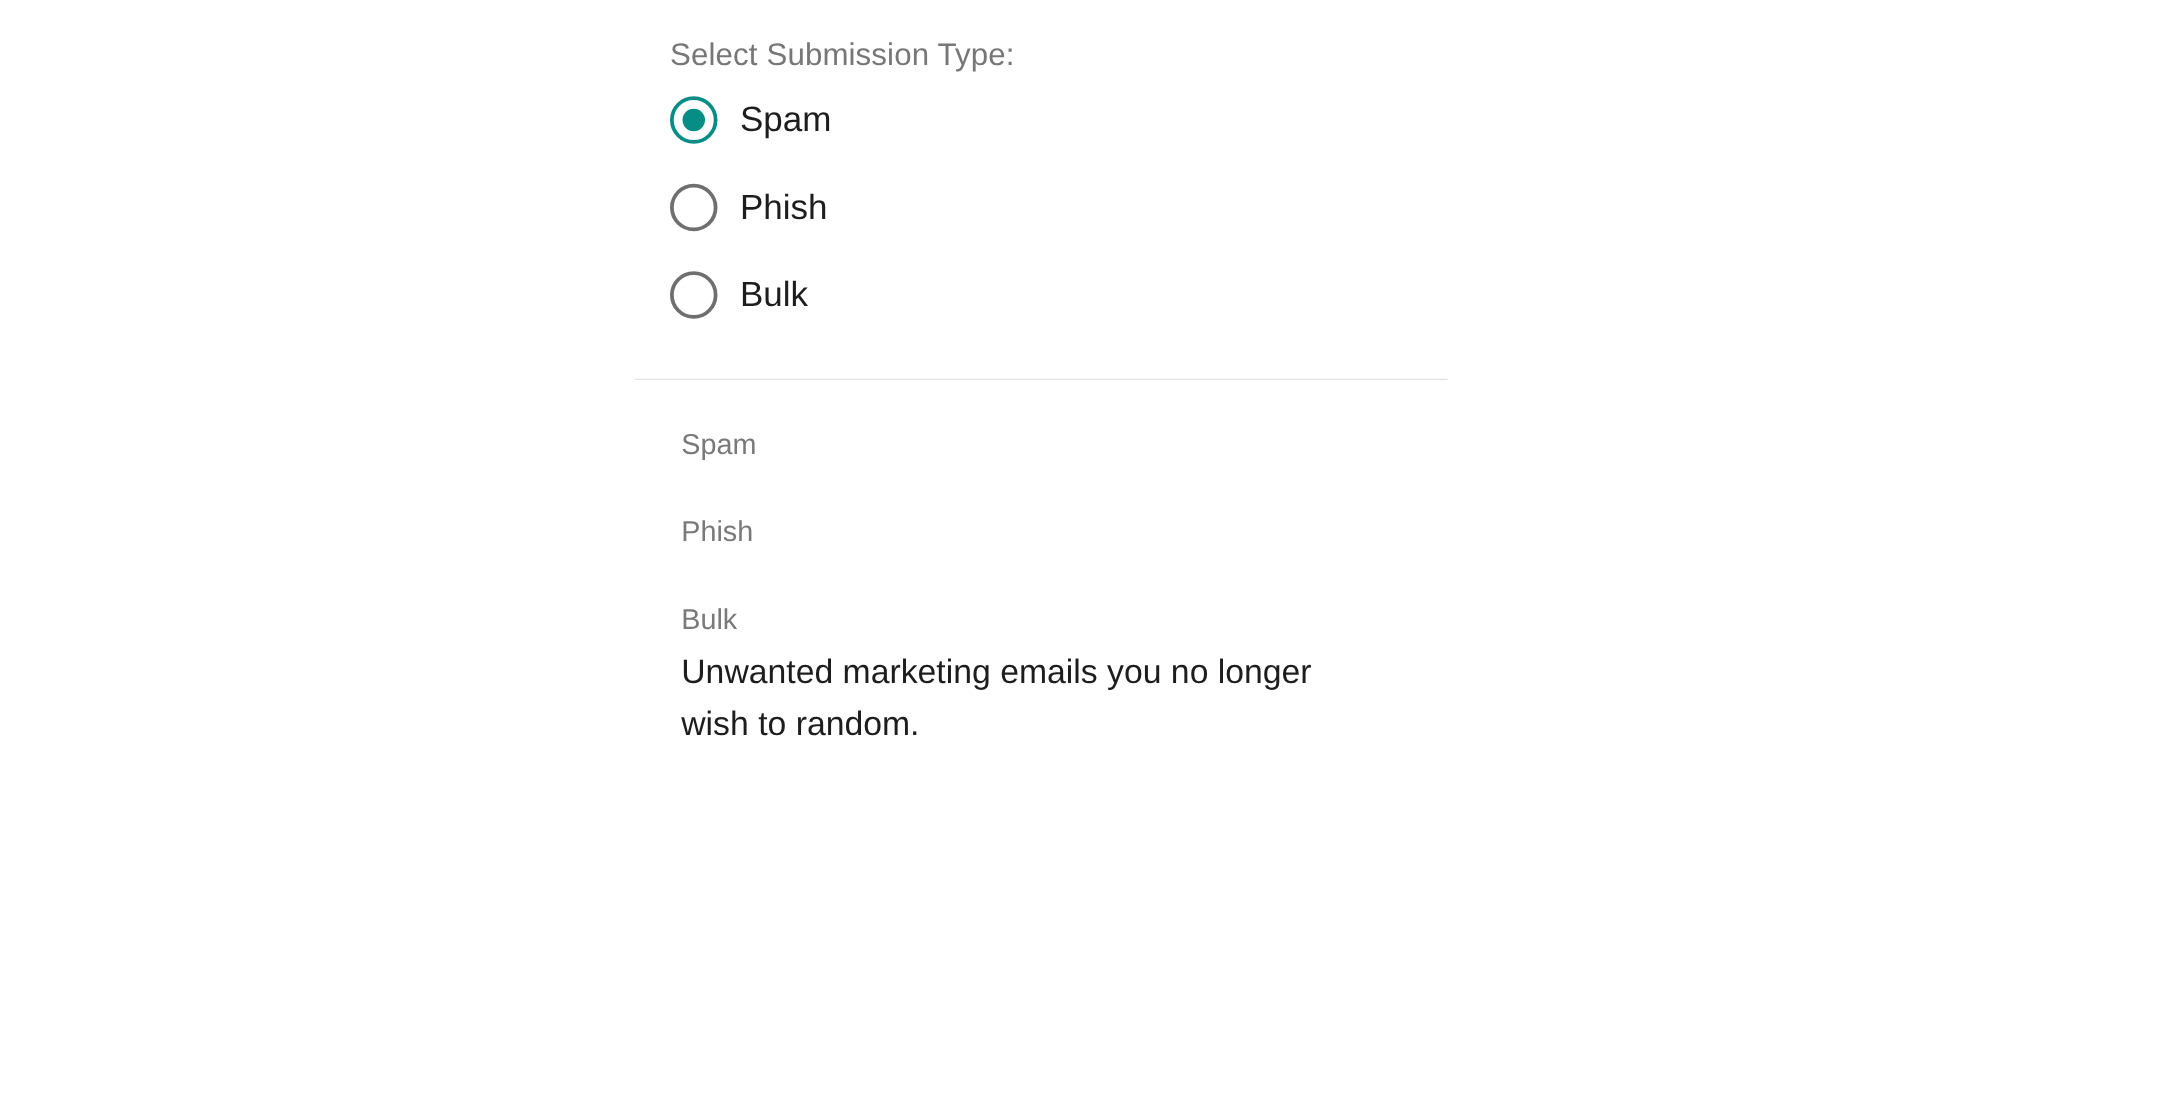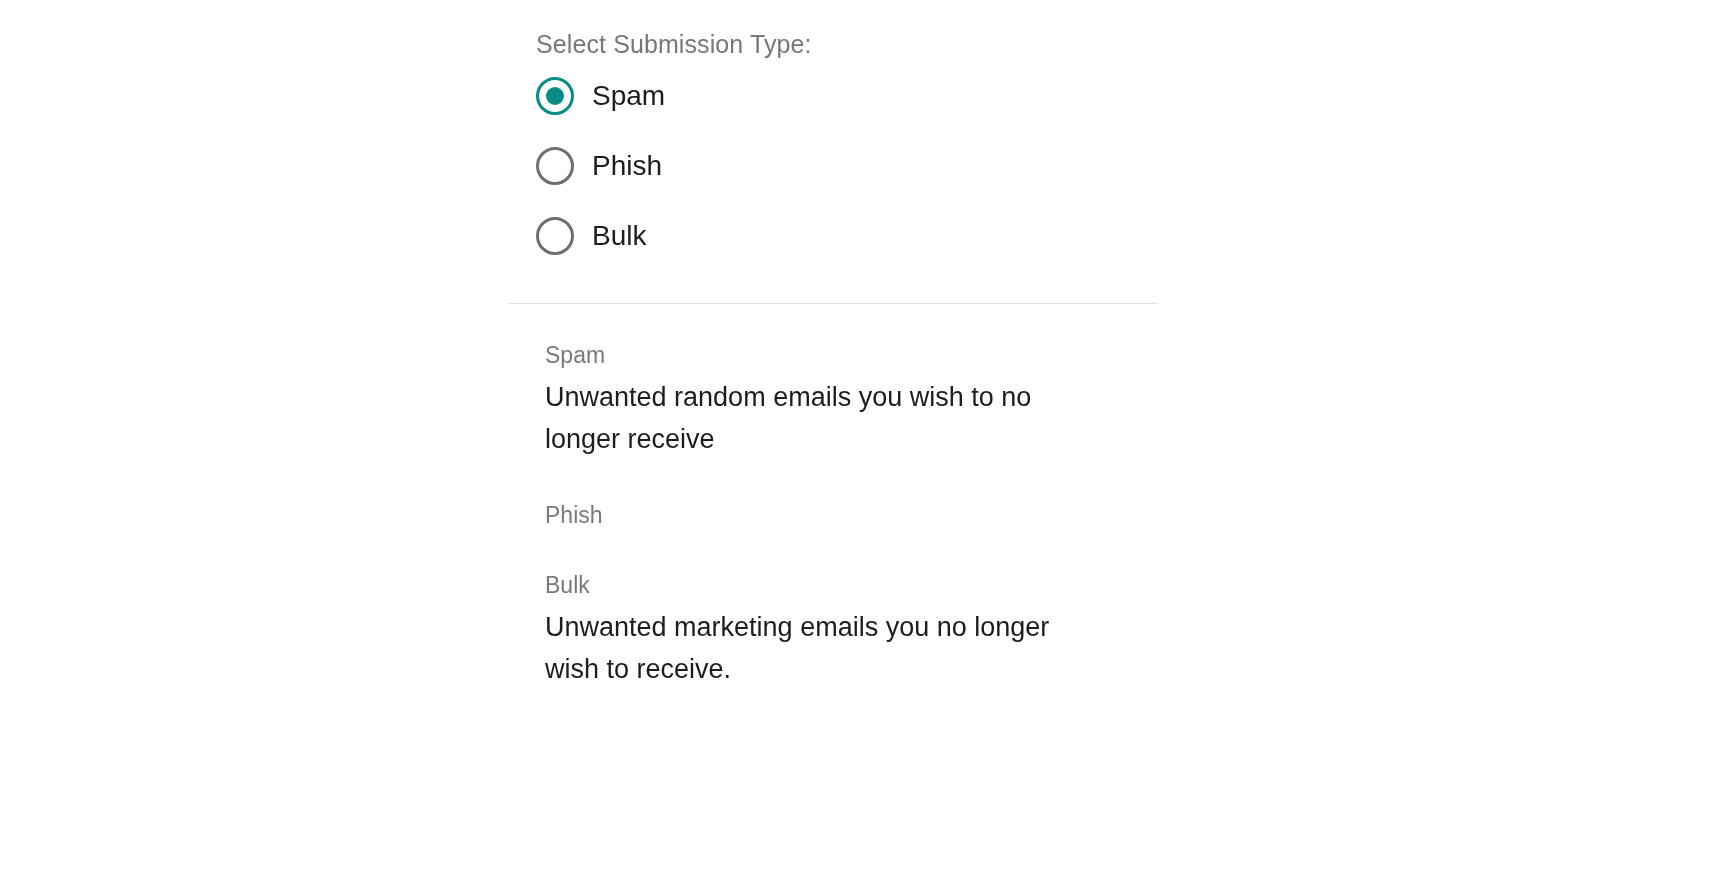--- a/index.html
+++ b/index.html
@@ -140,27 +140,26 @@
 
     </div>
   </div>
 
   <div class="divider"></div>
 
   <div class="descriptions">
 
     <div class="desc-block">
       <div class="desc-title">Spam</div>
-      <div class="desc-text">Unwanted random emails you wish to no longer receive</div>
     </div>
 
     <div class="desc-block">
       <div class="desc-title">Phish</div>
     </div>
 
     <div class="desc-block">
       <div class="desc-title">Bulk</div>
-      <div class="desc-text">Unwanted marketing emails you no longer wish to receive.</div>
+      <div class="desc-text">Unwanted marketing emails you no longer wish to random.</div>
     </div>
 
   </div>
 
 </div>
 
 </body></html>

